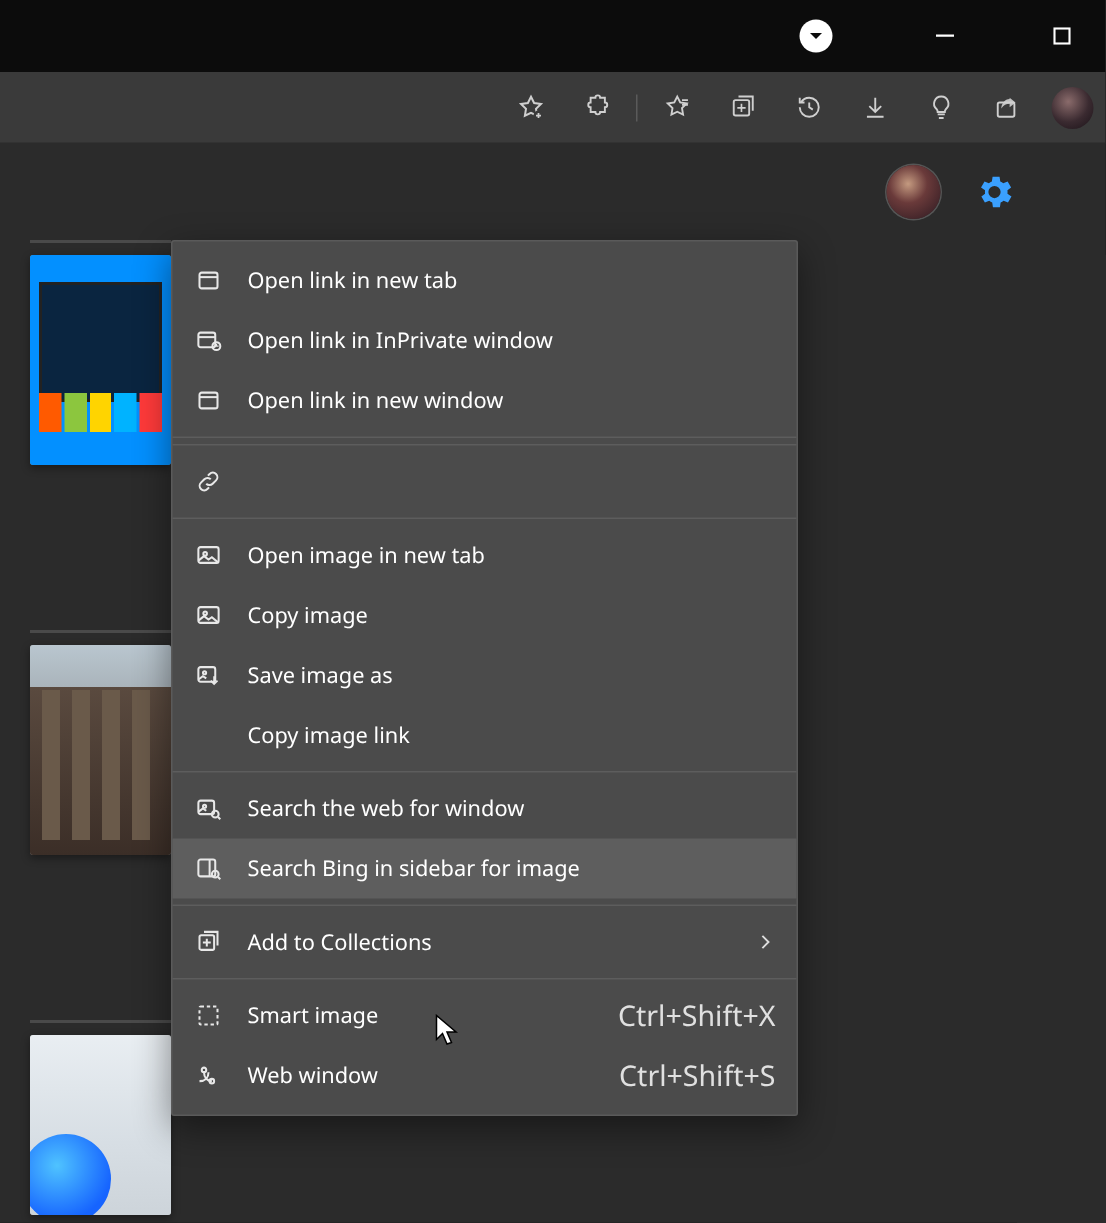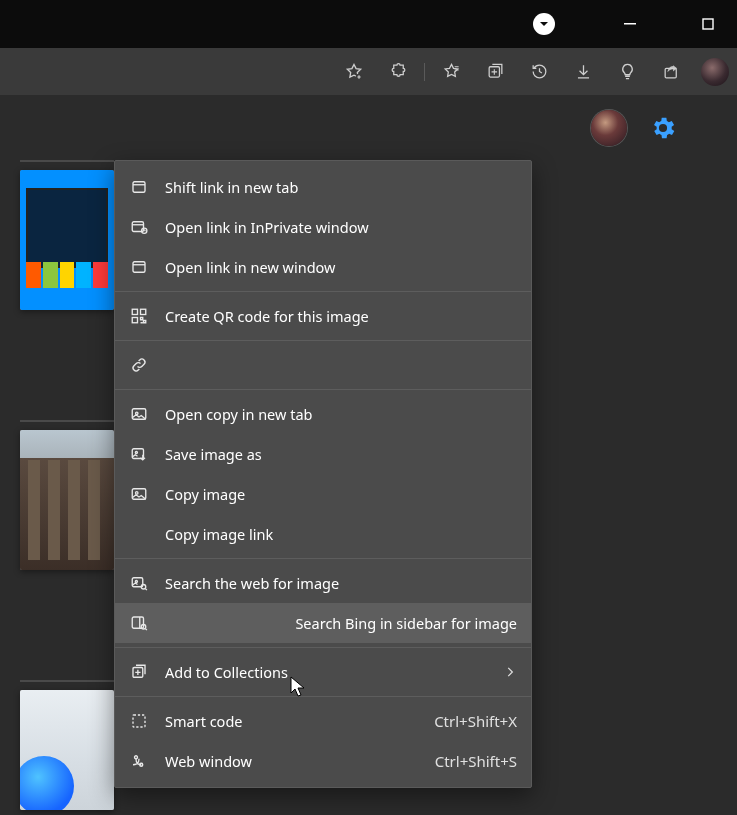--- a/index.html
+++ b/index.html
@@ -174,33 +174,33 @@
   }
   .menu-item {
     display: flex;
     align-items: center;
     height: 40px;
     padding: 0 14px;
     gap: 16px;
     color: #ffffff;
     cursor: default;
   }
-  .menu-item.hover { background: #5e5e5e; text-align: right; }
+  .menu-item.hover { background: #5e5e5e; }
   .menu-item .mi-icon {
     width: 20px;
     height: 20px;
     display: flex;
     align-items: center;
     justify-content: center;
     color: #e8e8e8;
     flex: 0 0 20px;
   }
   .menu-item .mi-icon.blank { visibility: hidden; }
   .menu-item .mi-label { flex: 1; }
-  .menu-item .mi-shortcut { color: #e0e0e0; font-size: 15px; }
+  .menu-item .mi-shortcut { color: #e0e0e0; font-size: 19px; }
   .menu-item .mi-chevron { color: #dcdcdc; }
   .menu-sep {
     height: 1px;
     background: #5d5d5d;
     margin: 4px 0;
   }
 
   
   .cursor {
     position: absolute;
@@ -326,21 +326,21 @@
 
 <div class="context-menu">
 
   <div class="menu-item">
     <span class="mi-icon">
       <svg width="18" height="18" viewBox="0 0 24 24" fill="none" stroke="currentColor" stroke-width="1.8">
           <rect x="4" y="5" width="16" height="14" rx="2"></rect>
           <path d="M4 9h16"></path>
         </svg>
     </span>
-    <span class="mi-label">Shift link in new tab</span>
+    <span class="mi-label">Open link in new tab</span>
   </div>
 
   <div class="menu-item">
     <span class="mi-icon">
       <svg width="18" height="18" viewBox="0 0 24 24" fill="none" stroke="currentColor" stroke-width="1.8">
           <rect x="3" y="5" width="15" height="13" rx="2"></rect>
           <path d="M3 9h15"></path>
           <circle cx="19" cy="17" r="3.5"></circle>
           <path d="M19 15v2h2" stroke-width="1.3"></path>
         </svg>
@@ -353,31 +353,20 @@
       <svg width="18" height="18" viewBox="0 0 24 24" fill="none" stroke="currentColor" stroke-width="1.8">
           <rect x="4" y="5" width="16" height="14" rx="2"></rect>
           <path d="M4 9h16"></path>
         </svg>
     </span>
     <span class="mi-label">Open link in new window</span>
   </div>
 
   <div class="menu-sep"></div>
 
-  <div class="menu-item">
-    <span class="mi-icon">
-      <svg width="18" height="18" viewBox="0 0 24 24" fill="none" stroke="currentColor" stroke-width="1.8">
-          <rect x="3" y="3" width="7" height="7"></rect>
-          <rect x="14" y="3" width="7" height="7"></rect>
-          <rect x="3" y="14" width="7" height="7"></rect>
-          <path d="M14 14h3v3h-3zM18 18h3v3h-3zM14 21h3"></path>
-        </svg>
-    </span>
-    <span class="mi-label">Create QR code for this image</span>
-  </div>
 
   <div class="menu-sep"></div>
 
 
   <div class="menu-item">
     <span class="mi-icon">
       <svg width="18" height="18" viewBox="0 0 24 24" fill="none" stroke="currentColor" stroke-width="1.8">
           <path d="M10 14a4 4 0 005.7 0l3-3a4 4 0 00-5.7-5.7l-1.5 1.5"></path>
           <path d="M14 10a4 4 0 00-5.7 0l-3 3a4 4 0 005.7 5.7l1.5-1.5"></path>
         </svg>
@@ -387,64 +376,64 @@
   <div class="menu-sep"></div>
 
   <div class="menu-item">
     <span class="mi-icon">
       <svg width="18" height="18" viewBox="0 0 24 24" fill="none" stroke="currentColor" stroke-width="1.8">
           <rect x="3" y="5" width="18" height="14" rx="2"></rect>
           <circle cx="9" cy="11" r="1.6"></circle>
           <path d="M3 17l5-4 4 3 3-2 6 5"></path>
         </svg>
     </span>
-    <span class="mi-label">Open copy in new tab</span>
+    <span class="mi-label">Open image in new tab</span>
+  </div>
+
+  <div class="menu-item">
+    <span class="mi-icon">
+      <svg width="18" height="18" viewBox="0 0 24 24" fill="none" stroke="currentColor" stroke-width="1.8">
+          <rect x="3" y="5" width="18" height="14" rx="2"></rect>
+          <circle cx="9" cy="10.5" r="1.6"></circle>
+          <path d="M3 17l5-4 4 3 3-2 6 5"></path>
+        </svg>
+    </span>
+    <span class="mi-label">Copy image</span>
   </div>
 
   <div class="menu-item">
     <span class="mi-icon">
       <svg width="18" height="18" viewBox="0 0 24 24" fill="none" stroke="currentColor" stroke-width="1.8">
           <rect x="3" y="5" width="15" height="13" rx="2"></rect>
           <circle cx="8.5" cy="10" r="1.4"></circle>
           <path d="M3 16l4-3 3 2"></path>
           <path d="M17 13v7M14 17l3 3 3-3" stroke-width="1.6"></path>
         </svg>
     </span>
     <span class="mi-label">Save image as</span>
-  </div>
-
-  <div class="menu-item">
-    <span class="mi-icon">
-      <svg width="18" height="18" viewBox="0 0 24 24" fill="none" stroke="currentColor" stroke-width="1.8">
-          <rect x="3" y="5" width="18" height="14" rx="2"></rect>
-          <circle cx="9" cy="10.5" r="1.6"></circle>
-          <path d="M3 17l5-4 4 3 3-2 6 5"></path>
-        </svg>
-    </span>
-    <span class="mi-label">Copy image</span>
   </div>
 
   <div class="menu-item">
     <span class="mi-icon blank"></span>
     <span class="mi-label">Copy image link</span>
   </div>
 
   <div class="menu-sep"></div>
 
   <div class="menu-item">
     <span class="mi-icon">
       <svg width="18" height="18" viewBox="0 0 24 24" fill="none" stroke="currentColor" stroke-width="1.8">
           <rect x="3" y="5" width="14" height="12" rx="2"></rect>
           <circle cx="8.5" cy="10" r="1.4"></circle>
           <path d="M3 15l4-3 3 2"></path>
           <circle cx="18" cy="17" r="3"></circle>
           <path d="M20.5 19.5l2 2"></path>
         </svg>
     </span>
-    <span class="mi-label">Search the web for image</span>
+    <span class="mi-label">Search the web for window</span>
   </div>
 
   <div class="menu-item hover">
     <span class="mi-icon">
       <svg width="18" height="18" viewBox="0 0 24 24" fill="none" stroke="currentColor" stroke-width="1.8">
           <rect x="3" y="4" width="15" height="15" rx="2"></rect>
           <path d="M13 4v15"></path>
           <circle cx="18" cy="17" r="3"></circle>
           <path d="M20.5 19.5l2 2"></path>
         </svg>
@@ -471,21 +460,21 @@
   </div>
 
   <div class="menu-sep"></div>
 
   <div class="menu-item">
     <span class="mi-icon">
       <svg width="18" height="18" viewBox="0 0 24 24" fill="none" stroke="currentColor" stroke-width="1.8" stroke-dasharray="3 2.5">
           <rect x="4" y="4" width="16" height="16" rx="1"></rect>
         </svg>
     </span>
-    <span class="mi-label">Smart code</span>
+    <span class="mi-label">Smart image</span>
     <span class="mi-shortcut">Ctrl+Shift+X</span>
   </div>
 
   <div class="menu-item">
     <span class="mi-icon">
       <svg width="18" height="18" viewBox="0 0 24 24" fill="none" stroke="currentColor" stroke-width="1.8">
           <path d="M8 5a2 2 0 100 4 2 2 0 000-4zM15 15a2 2 0 100 4 2 2 0 000-4z"></path>
           <path d="M8 9c0 5 3 8 7 8M4 17c5 0 8-3 8-8"></path>
         </svg>
     </span>

